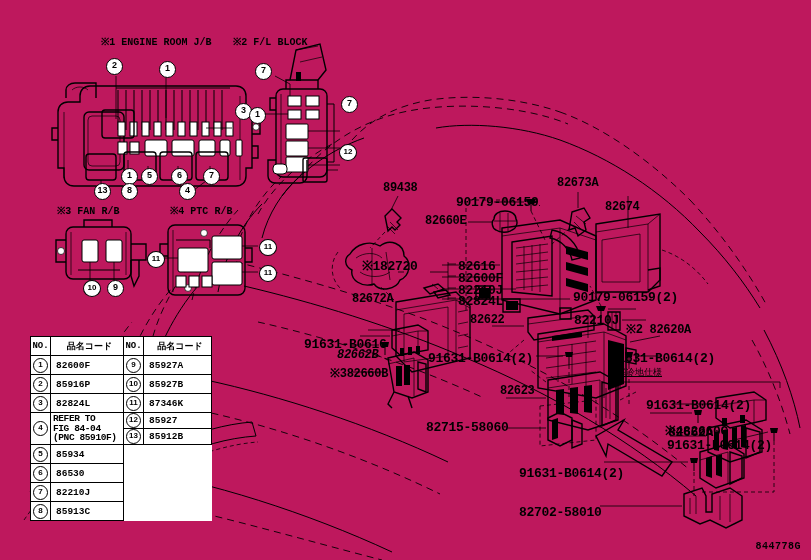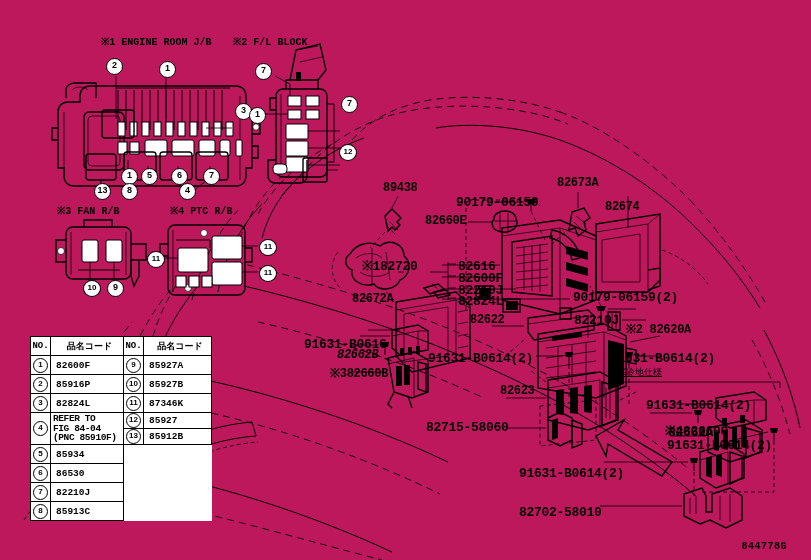--- a/index.html
+++ b/index.html
@@ -33,21 +33,21 @@
   .cno{width:19px;text-align:center !important;height:18px;}
   .ccode{width:67px;padding-left:5px !important;height:18px;}
   .cno2{width:19px;text-align:center !important;}
   .ccode2{width:62px;padding-left:5px !important;}
   .numcirc{
     display:inline-block;width:13px;height:13px;line-height:12px;border:1.1px solid #000;
     border-radius:50%;font-size:8px;text-align:center;font-family:"Liberation Sans",sans-serif;
   }
   .refcell{font-size:7.5px;line-height:9.5px;padding:1px 2px !important;letter-spacing:-0.4px;}
   .jp{font-family:"DejaVu Sans",sans-serif;font-size:9px;font-weight:normal;text-decoration:underline;}
-  #figid{position:absolute;right:24px;bottom:8px;font-size:10px;font-weight:bold;letter-spacing:0.5px;}
+  #figid{position:absolute;right:10px;bottom:8px;font-size:10px;font-weight:bold;letter-spacing:0.5px;}
 </style>
 </head>
 <body>
 
 <div id="root">
 
   <svg class="layer" viewBox="0 0 811 560">
     <defs>
       <style>
         .s{fill:none;stroke:#000;stroke-width:1;}

